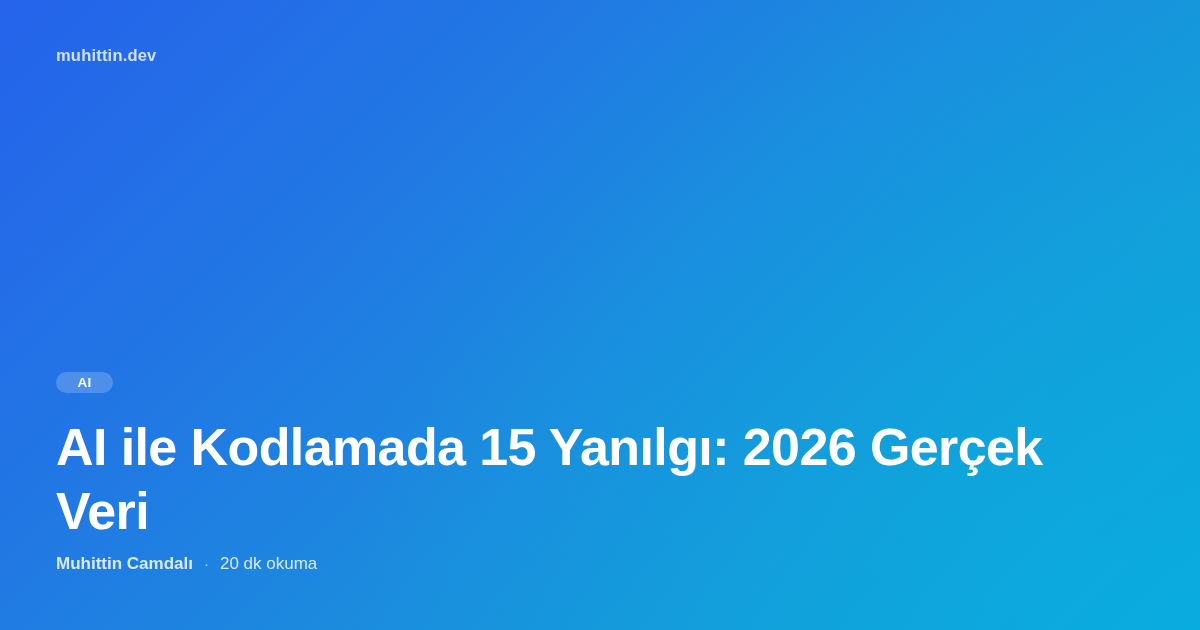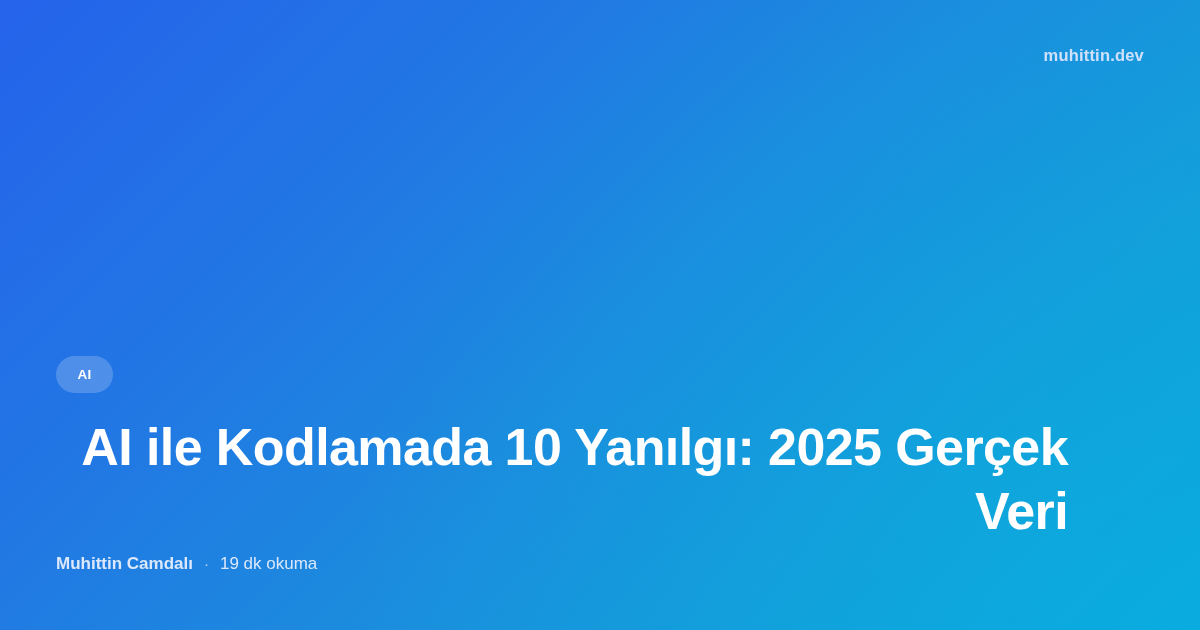--- a/index.html
+++ b/index.html
@@ -21,21 +21,20 @@
     width: 1200px;
     height: 630px;
     box-sizing: border-box;
     background: linear-gradient(135deg,
                 #2563eb 0%,
                 #2276e4 28%,
                 #1b8ddd 55%,
                 #139fd9 80%,
                 #0aaadd 100%);
     overflow: hidden;
-    text-align: right;
   }
 
   
   .og-card::after {
     content: "";
     position: absolute;
     inset: 0;
     background: radial-gradient(circle at 88% 92%,
                 rgba(8,176,226,0.40) 0%,
                 rgba(8,176,226,0.0) 58%);
@@ -69,21 +68,21 @@
     margin-top: auto;
     display: flex;
     flex-direction: column;
     align-items: flex-start;
   }
 
   .tag-badge {
     display: inline-flex;
     align-items: center;
     justify-content: center;
-    height: 37px;
+    height: 21px;
     min-width: 57px;
     padding: 10px 16px;
     box-sizing: border-box;
     border-radius: 999px;
     background-color: rgba(255, 255, 255, 0.20);
     color: #ffffff;
     font-size: 13.5px;
     font-weight: 700;
     letter-spacing: 0.3px;
     line-height: 1;
@@ -134,23 +133,23 @@
   <div class="card-inner">
 
     <div class="site-header">
       <span class="site-name">muhittin.dev</span>
     </div>
 
     <div class="hero">
 
       <span class="tag-badge">AI</span>
 
-      <h1 class="headline">AI ile Kodlamada 10 Yanılgı: 2025 Gerçek Veri</h1>
+      <h1 class="headline">AI ile Kodlamada 15 Yanılgı: 2026 Gerçek Veri</h1>
 
       <div class="byline">
         <span class="byline-author">Muhittin Camdalı</span>
         <span class="byline-sep">·</span>
-        <span class="byline-readtime">19 dk okuma</span>
+        <span class="byline-readtime">20 dk okuma</span>
       </div>
 
     </div>
   </div>
 </div>
 
 </body></html>

